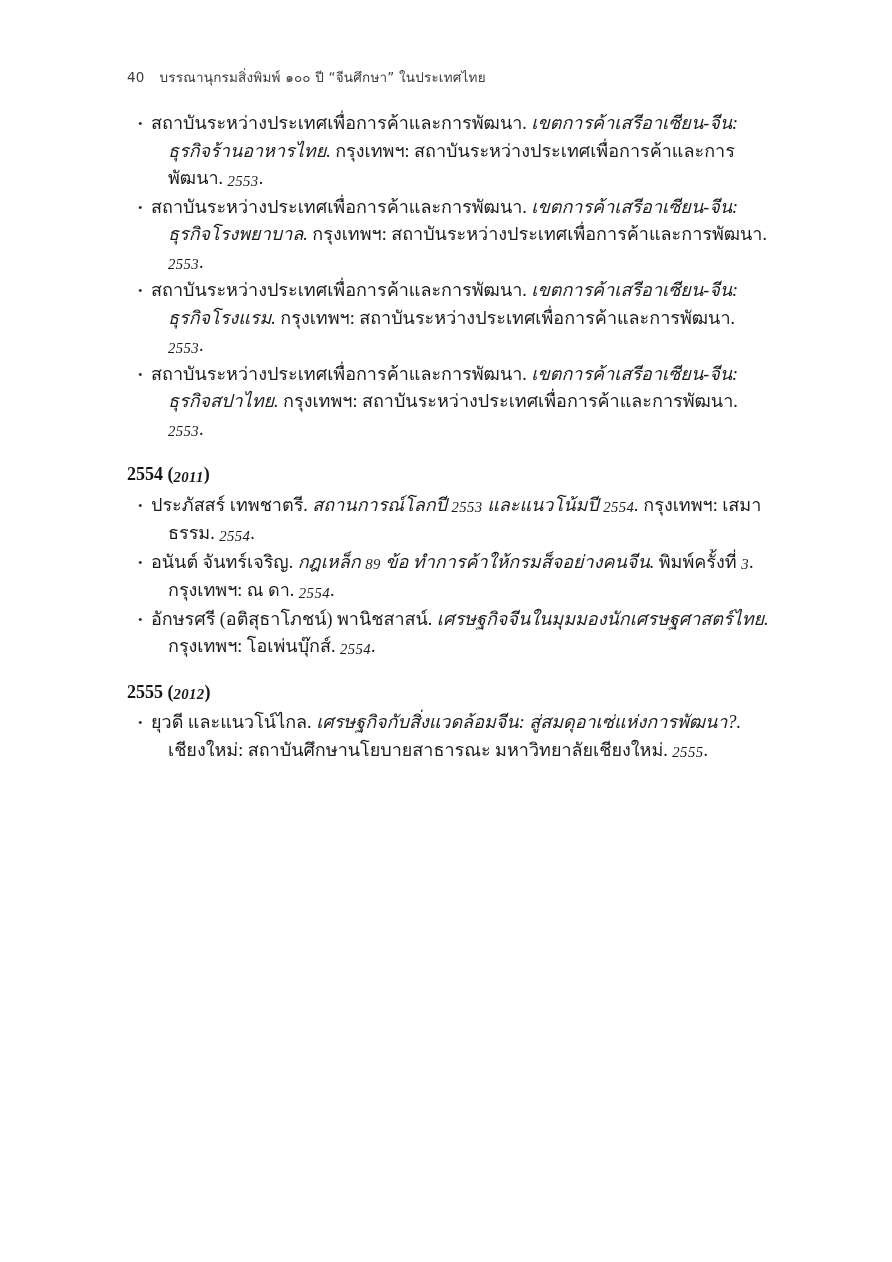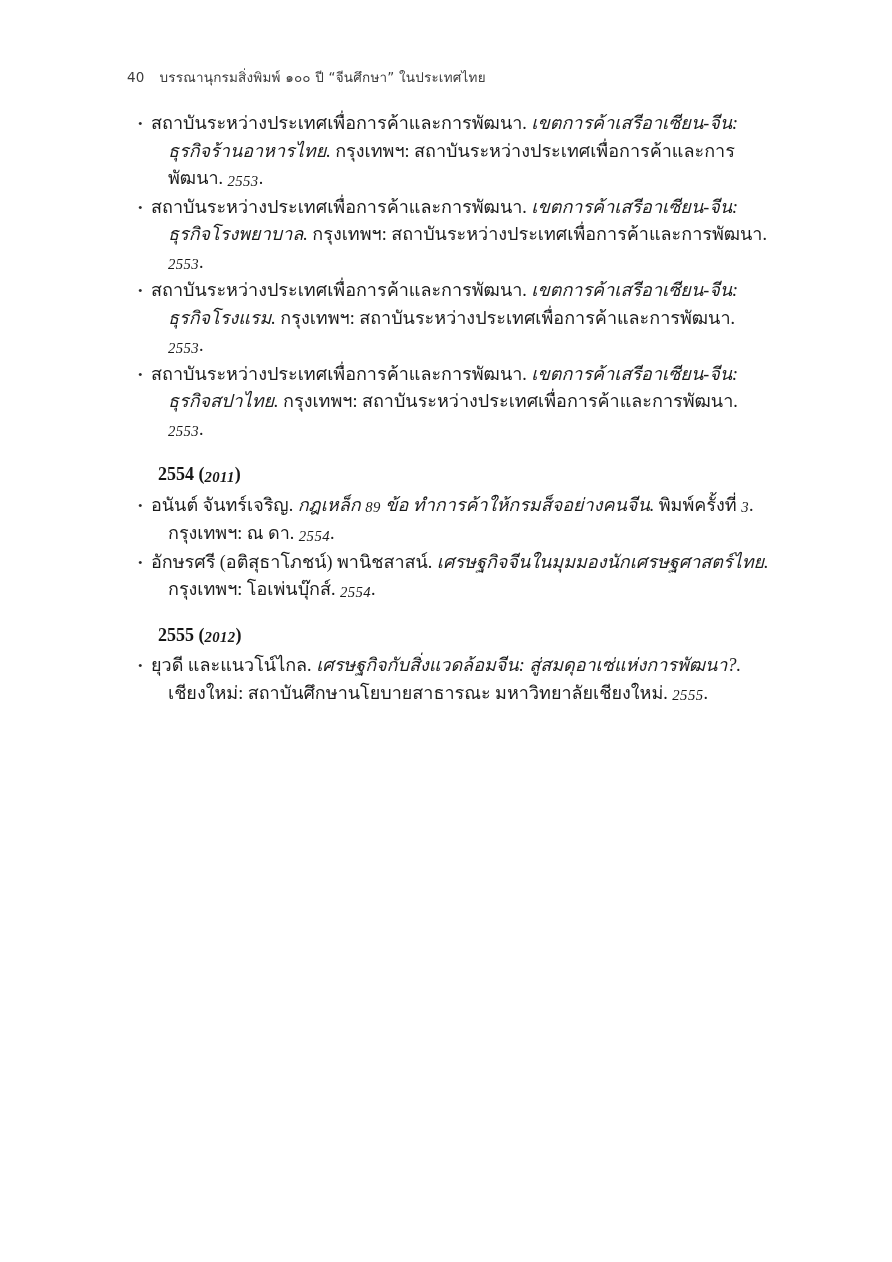--- a/index.html
+++ b/index.html
@@ -34,21 +34,20 @@
     top: 110px;
     width: 642px;
     font-size: 18px;
     line-height: 27.5px;
   }
   .section-heading {
     font-weight: bold;
     margin-top: 17px;
     margin-bottom: 2px;
     color: #161616;
-    margin-left: 31px;
   }
   .entry {
     padding-left: 41px;
     text-indent: -30px;
   }
   .bullet {
     display: inline-block;
     width: 13px;
     text-indent: 0;
     font-size: 0.72em;
@@ -73,17 +72,18 @@
   <span>40</span>
   <span>บรรณานุกรมสิ่งพิมพ์ ๑๐๐ ปี “จีนศึกษา” ในประเทศไทย</span>
 </header>
 
 <main class="content">
     <div class="entry"><span class="bullet">•</span><span>สถาบันระหว่างประเทศเพื่อการค้าและการพัฒนา. </span><span class="it">เขตการค้าเสรีอาเซียน-จีน: ธุรกิจร้านอาหารไทย.</span><span> กรุงเทพฯ: สถาบันระหว่างประเทศเพื่อการค้าและการพัฒนา. </span><span class="num">2553</span><span>.</span></div>
     <div class="entry"><span class="bullet">•</span><span>สถาบันระหว่างประเทศเพื่อการค้าและการพัฒนา. </span><span class="it">เขตการค้าเสรีอาเซียน-จีน: ธุรกิจโรงพยาบาล.</span><span> กรุงเทพฯ: สถาบันระหว่างประเทศเพื่อการค้าและการพัฒนา. </span><span class="num">2553</span><span>.</span></div>
     <div class="entry"><span class="bullet">•</span><span>สถาบันระหว่างประเทศเพื่อการค้าและการพัฒนา. </span><span class="it">เขตการค้าเสรีอาเซียน-จีน: ธุรกิจโรงแรม.</span><span> กรุงเทพฯ: สถาบันระหว่างประเทศเพื่อการค้าและการพัฒนา. </span><span class="num">2553</span><span>.</span></div>
     <div class="entry"><span class="bullet">•</span><span>สถาบันระหว่างประเทศเพื่อการค้าและการพัฒนา. </span><span class="it">เขตการค้าเสรีอาเซียน-จีน: ธุรกิจสปาไทย.</span><span> กรุงเทพฯ: สถาบันระหว่างประเทศเพื่อการค้าและการพัฒนา. </span><span class="num">2553</span><span>.</span></div>
     <div class="section-heading"><span>2554 (</span><span class="num">2011</span><span>)</span></div>
+    <div class="entry"><span class="bullet">•</span><span>ประภัสสร์ เทพชาตรี. </span><span class="it">สถานการณ์โลกปี </span><span class="it num">2553</span><span class="it"> และแนวโน้มปี </span><span class="it num">2554</span><span class="it">.</span><span> กรุงเทพฯ: เสมาธรรม. </span><span class="num">2554</span><span>.</span></div>
     <div class="entry"><span class="bullet">•</span><span>อนันต์ จันทร์เจริญ. </span><span class="it">กฎเหล็ก </span><span class="it num">89</span><span class="it"> ข้อ ทำการค้าให้กรมส็จอย่างคนจีน.</span><span> พิมพ์ครั้งที่ </span><span class="num">3</span><span>. กรุงเทพฯ: ณ ดา. </span><span class="num">2554</span><span>.</span></div>
     <div class="entry"><span class="bullet">•</span><span>อักษรศรี (อติสุธาโภชน์) พานิชสาสน์. </span><span class="it">เศรษฐกิจจีนในมุมมองนักเศรษฐศาสตร์ไทย.</span><span> กรุงเทพฯ: โอเพ่นบุ๊กส์. </span><span class="num">2554</span><span>.</span></div>
     <div class="section-heading"><span>2555 (</span><span class="num">2012</span><span>)</span></div>
     <div class="entry"><span class="bullet">•</span><span>ยุวดี และแนวโน์ไกล. </span><span class="it">เศรษฐกิจกับสิ่งแวดล้อมจีน: สู่สมดุอาเซ่แห่งการพัฒนา?.</span><span> เชียงใหม่: สถาบันศึกษานโยบายสาธารณะ มหาวิทยาลัยเชียงใหม่. </span><span class="num">2555</span><span>.</span></div>
   </main>
 
 </body></html>

